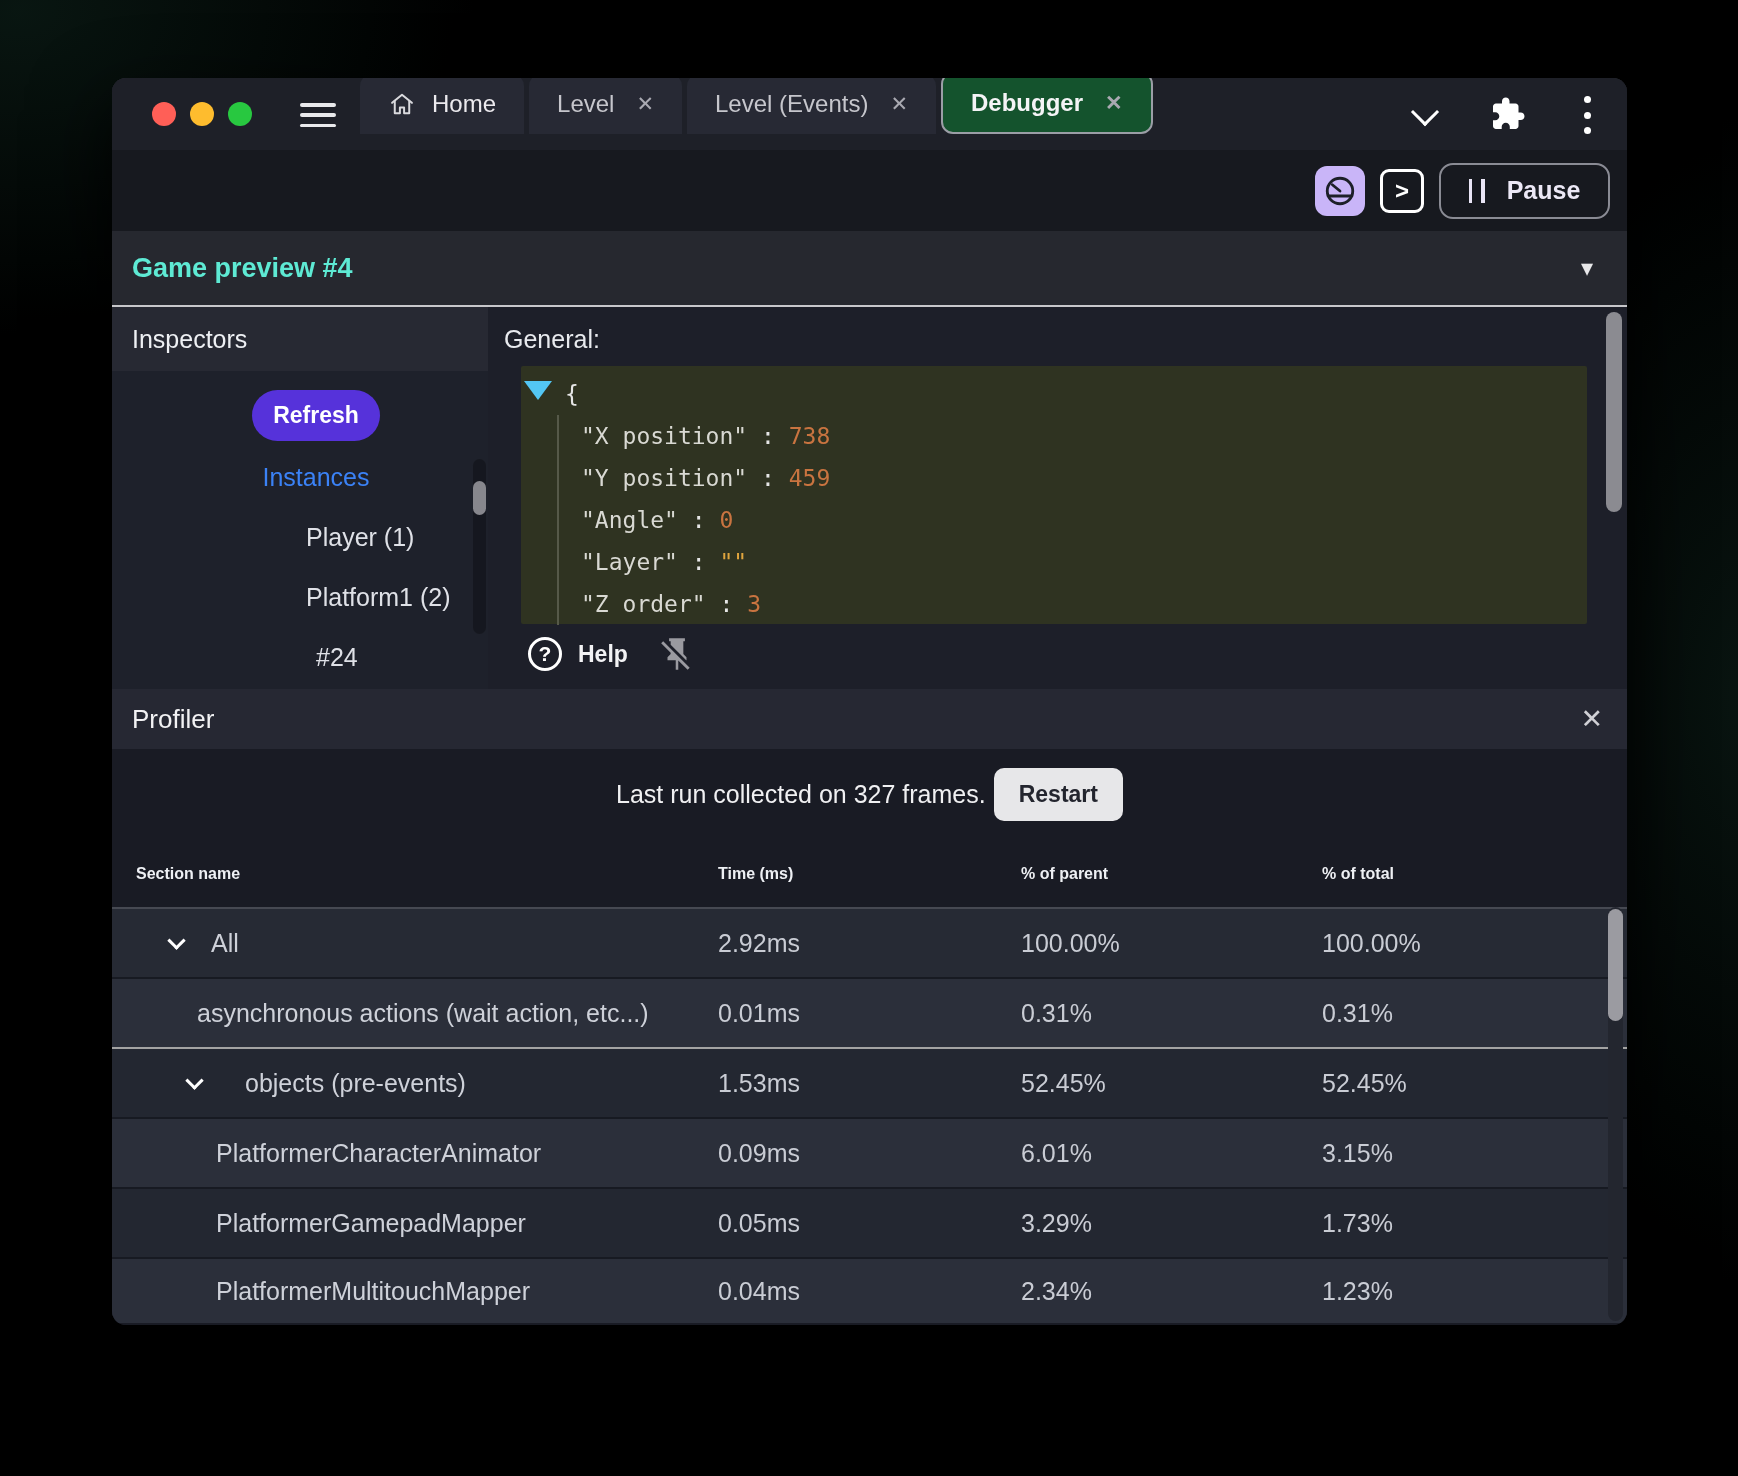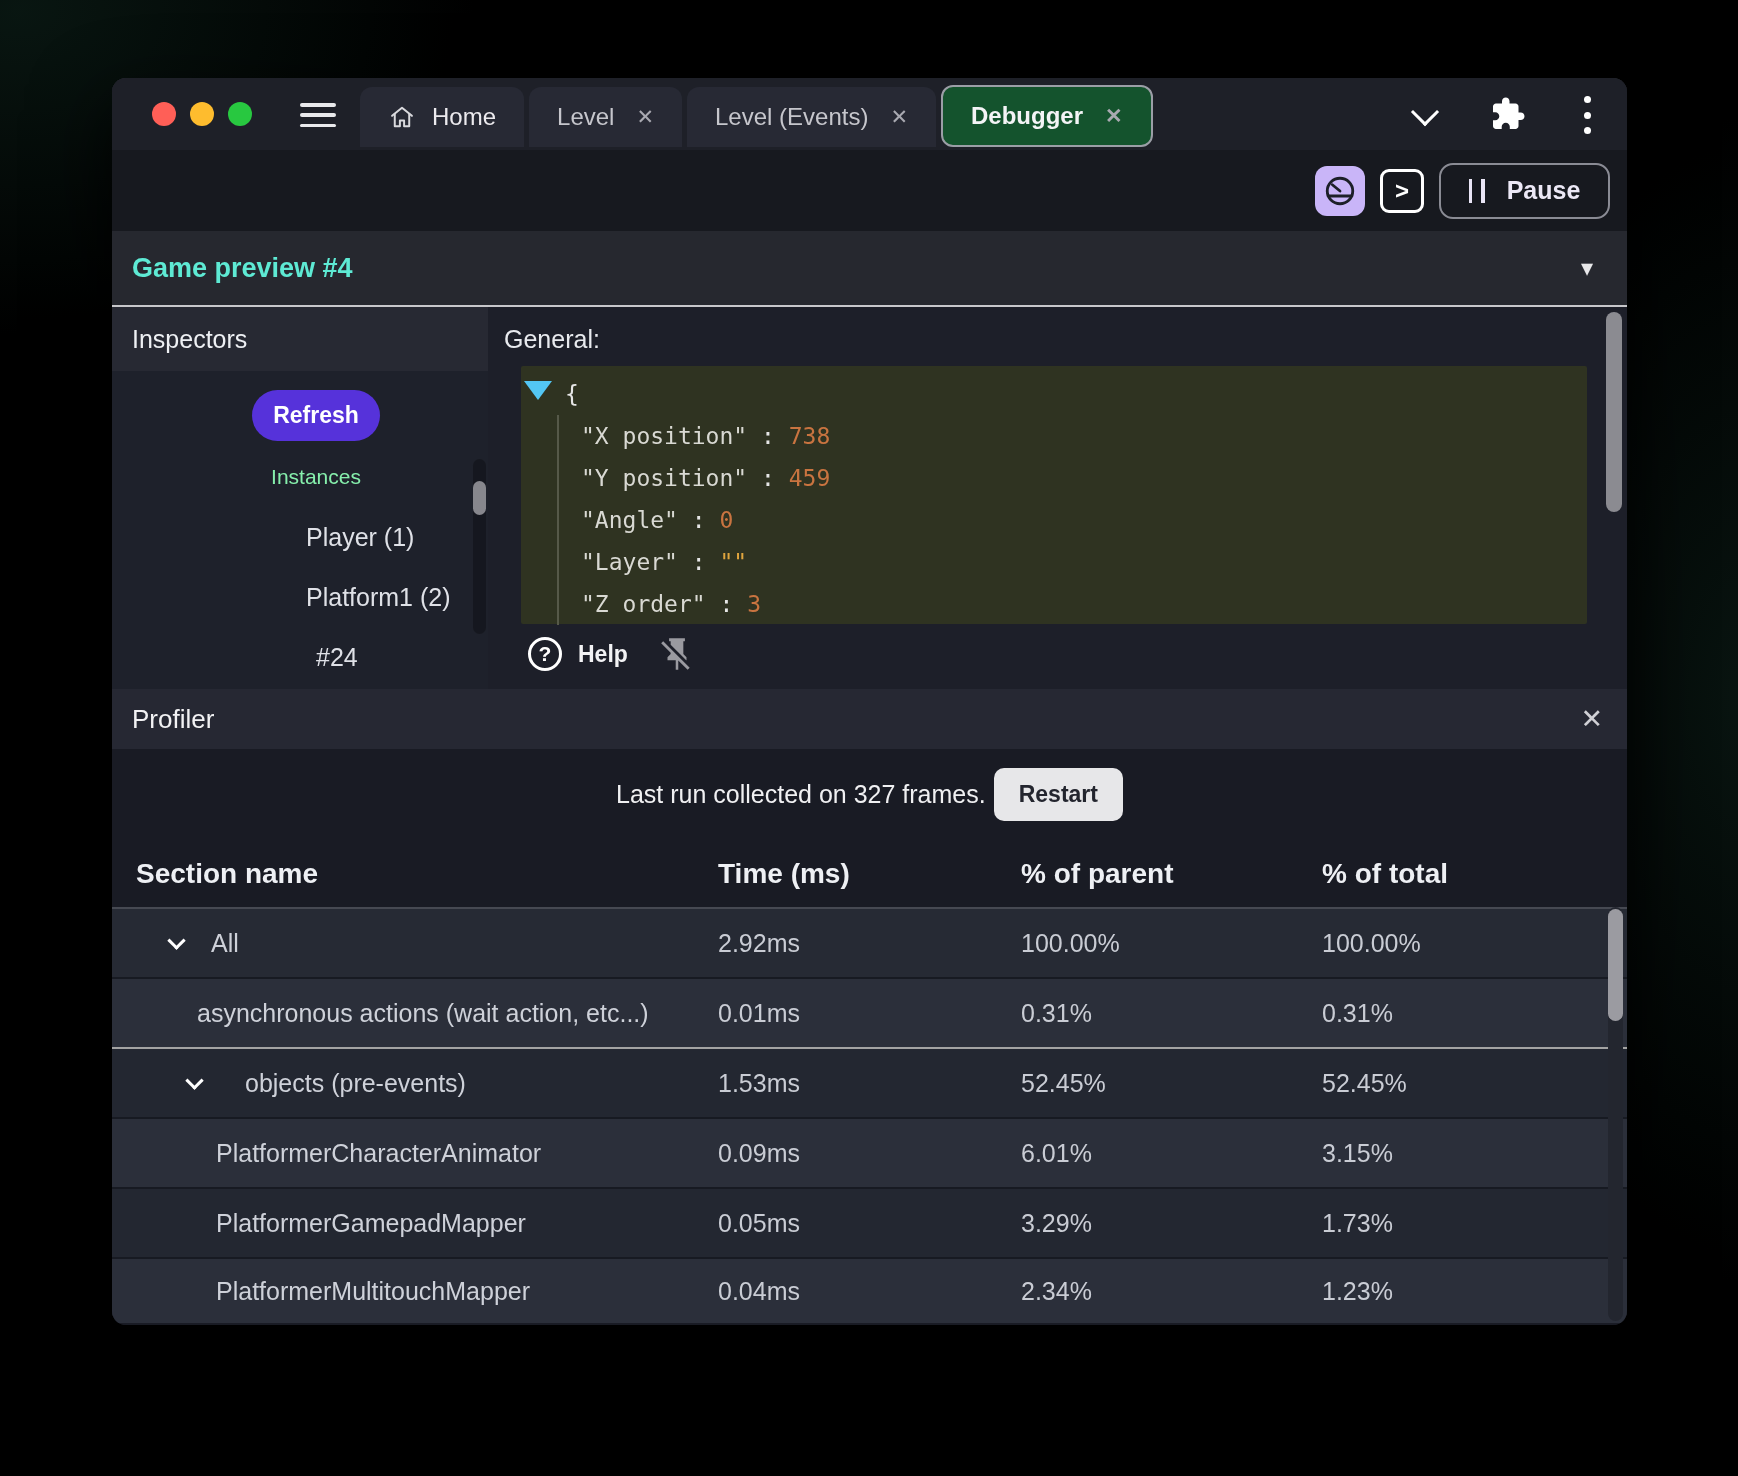--- a/index.html
+++ b/index.html
@@ -20,21 +20,21 @@
   }
 
   
   .titlebar { position:relative; height:72px; background:#1e2028; flex:0 0 auto; }
   .traffic { position:absolute; left:40px; top:24px; display:flex; gap:14px; }
   .light { width:24px; height:24px; border-radius:50%; }
   .light.red { background:#ff5f57; } .light.yellow { background:#febc2e; } .light.green { background:#28c840; }
   .hamburger { position:absolute; left:188px; top:25px; width:36px; height:24px;
     display:flex; flex-direction:column; justify-content:space-between; cursor:pointer; }
   .hamburger i { display:block; height:3.5px; background:#e9e9ec; border-radius:2px; }
-  .tabs { position:absolute; left:248px; bottom:3px; display:flex; align-items:flex-end; gap:5px; height:72px; }
+  .tabs { position:absolute; left:248px; bottom:16px; display:flex; align-items:flex-end; gap:5px; height:72px; }
   .tab { height:60px; display:flex; align-items:center; gap:22px; padding:0 28px;
     background:#272934; border-radius:12px 12px 0 0; color:#c6c6cc; font-size:24px; cursor:pointer; }
   .tab .tab-label { white-space:nowrap; }
   .tab.first { gap:16px; color:#eceaee; }
   .tab.active { border:2px solid #9b9ea6; border-radius:12px; height:62px; color:#f4f4f6; font-weight:600; background:#14532d; }
   .tab .x { color:#a9a9b1; font-size:21px; }
   .home-svg { width:28px; height:28px; }
   .tb-icons { position:absolute; top:0; height:72px; right:0; width:100%; pointer-events:none; }
   .tb-icons > * { pointer-events:auto; position:absolute; }
   .chev-lg { width:20px; height:20px; border-right:3.6px solid #fff; border-bottom:3.6px solid #fff;
@@ -63,21 +63,21 @@
   .preview-caret { margin-left:auto; color:#e8e8ea; font-size:24px; cursor:pointer; }
 
   
   .content { height:382px; flex:0 0 auto; display:flex; }
   .left-panel { width:376px; flex:0 0 auto; display:flex; flex-direction:column; background:#1e212b; }
   .insp-hdr { height:64px; background:#272933; display:flex; align-items:center; padding-left:20px;
     color:#eef0f4; font-size:25px; flex:0 0 auto; }
   .insp-body { position:relative; flex:1; padding-top:19px;padding-left:32px; }
   .refresh-btn { display:block; margin:0 auto; width:128px; height:51px; border:none; border-radius:26px;
     background:#5632da; color:#fff; font-family:inherit; font-size:23px; font-weight:700; cursor:pointer; }
-  .insp-root { margin-top:21px; text-align:center; color:#86efac; font-size:21px; height:30px; line-height:30px; cursor:pointer; }
+  .insp-root { margin-top:21px; text-align:center; color:#3b82f6; font-size:25px; height:30px; line-height:30px; cursor:pointer; }
   .insp-item { margin-top:30px; padding-left:162px; color:#dfe1e7; font-size:25px; height:30px; line-height:30px; cursor:pointer; white-space:nowrap; }
   .insp-item.deep { padding-left:172px; }
   .insp-track { position:absolute; right:2px; top:88px; width:13px; height:175px; background:rgba(0,0,0,.28); border-radius:7px; }
   .insp-thumb { position:absolute; right:2px; top:110px; width:13px; height:34px; background:#87878d; border-radius:7px; }
 
   .right-panel { position:relative; flex:1; background:#1d1f29; }
   .general-title { padding:18px 0 0 16px; color:#e8eaee; font-size:25px; }
   .json-box { position:absolute; left:33px; right:40px; top:59px; height:258px; background:#2f3321;
     border-radius:2px; font-family:"DejaVu Sans Mono", monospace; font-size:23px; color:#e6e6e6; padding-top:7px; }
   .json-tri { position:absolute; left:3px; top:15px; width:0; height:0;
@@ -99,21 +99,21 @@
   
   .prof-bar { height:60px; background:#262833; flex:0 0 auto; display:flex; align-items:center; padding:0 24px 0 20px; }
   .prof-title { color:#f2f2f4; font-size:26px; }
   .prof-close { margin-left:auto; color:#d0d0d5; font-size:27px; cursor:pointer; }
   .prof-body { position:relative; flex:1; background:#191b24; overflow:hidden; }
   .status-row { margin-top:18px; height:55px; display:flex; align-items:center; justify-content:center; }
   .status-text { color:#f0f0f2; font-size:25px; }
   .restart-btn { margin-left:8px; height:53px; padding:0 25px; border:none; border-radius:10px; background:#e7e7e9;
     color:#23252e; font-family:inherit; font-size:23px; font-weight:700; cursor:pointer; }
   .grid { display:grid; grid-template-columns:606px 303px 301px 1fr; align-items:center; }
-  .thead { margin-top:18px; height:67px; color:#eef0f4; font-size:28px; font-weight:700; }
+  .thead { margin-top:18px; height:67px; color:#eef0f4; font-size:16px; font-weight:700; }
   .thead .c0 { padding-left:24px; }
   .trow { height:70px; color:#c9ccd4; font-size:25px; }
   .trow .c0 { display:flex; align-items:center; color:#ced1d9; white-space:nowrap; overflow:hidden; }
   .trow:nth-child(3) { background:#262a34; border-top:2px solid rgba(255,255,255,.15); }
   .trow:nth-child(4) { background:#2b2f3a; border-top:2px solid #171a22; }
   .trow:nth-child(5) { background:#232731; border-top:2px solid #a3a3a3; }
   .trow:nth-child(6) { background:#2b2f3a; border-top:2px solid #171a22; }
   .trow:nth-child(7) { background:#232731; border-top:2px solid #171a22; }
   .trow:nth-child(8) { background:#2b2f3a; border-top:2px solid #171a22; height:66px; }
   .chev-sm { display:inline-block; width:13px; height:13px; border-right:3.4px solid #fff; border-bottom:3.4px solid #fff;

